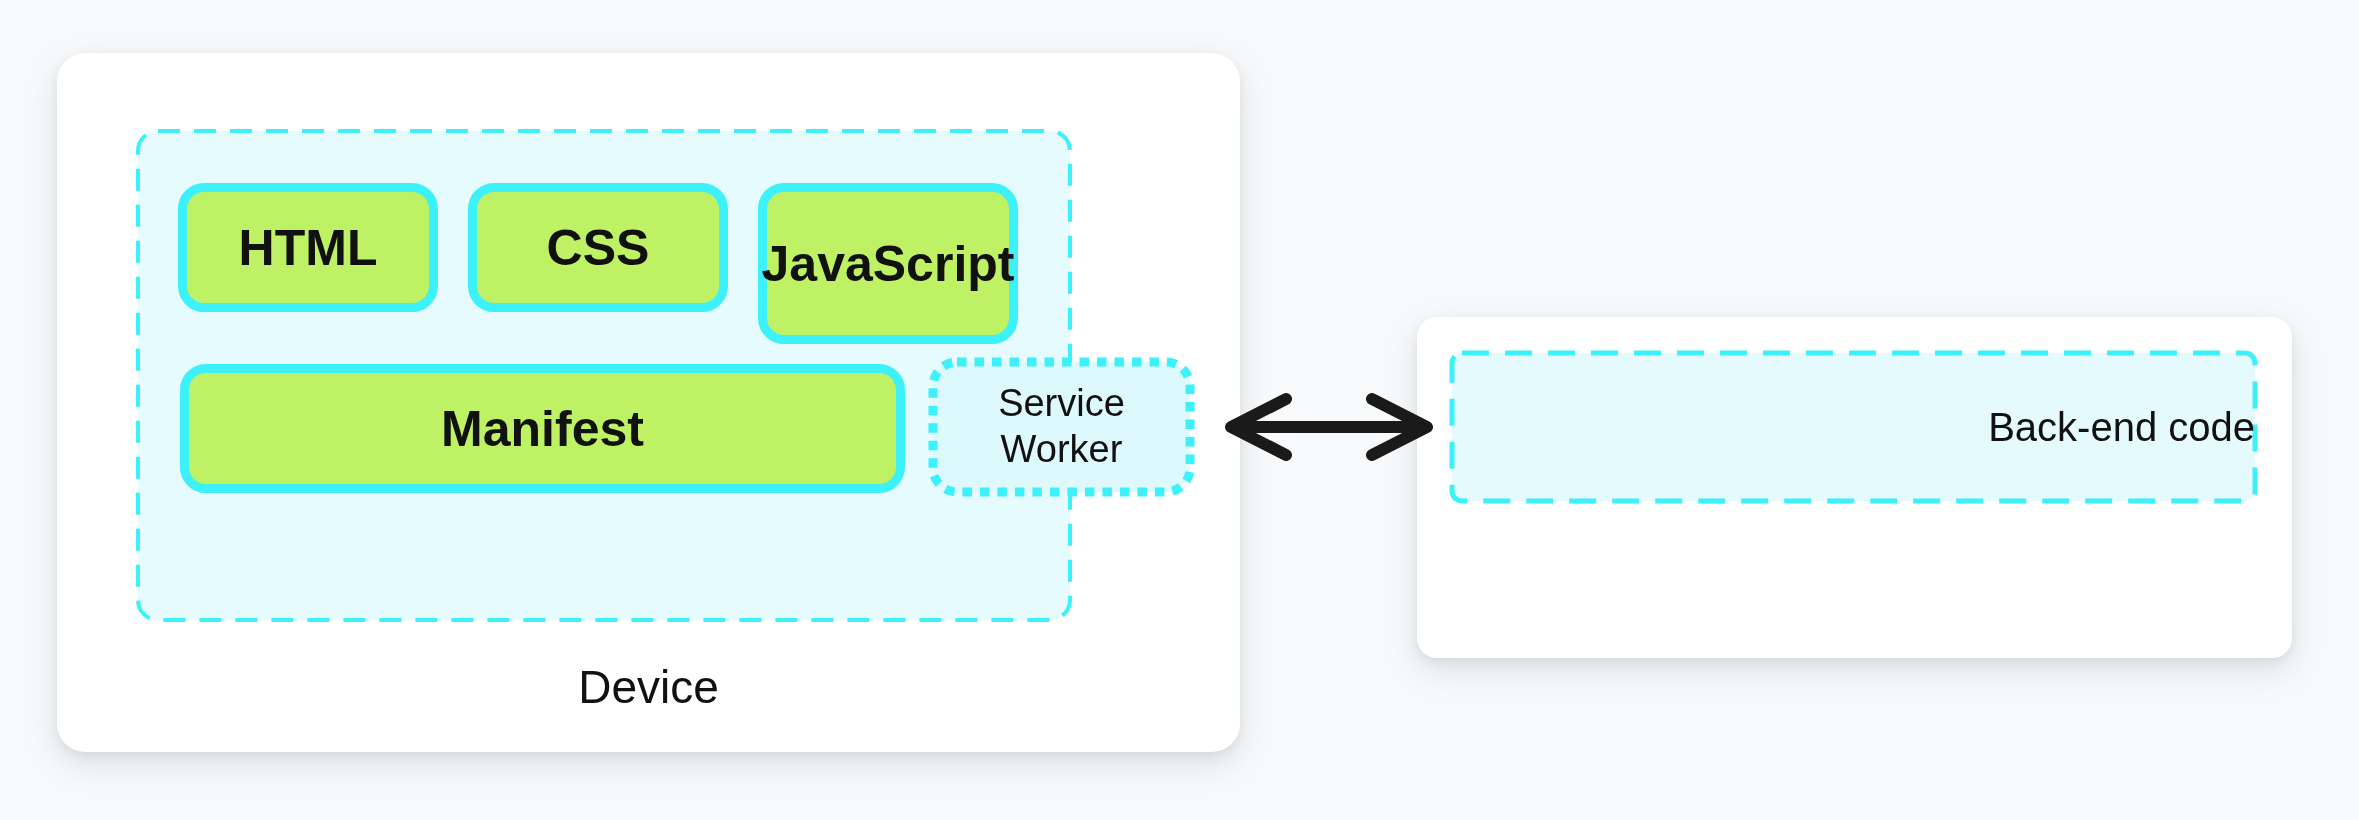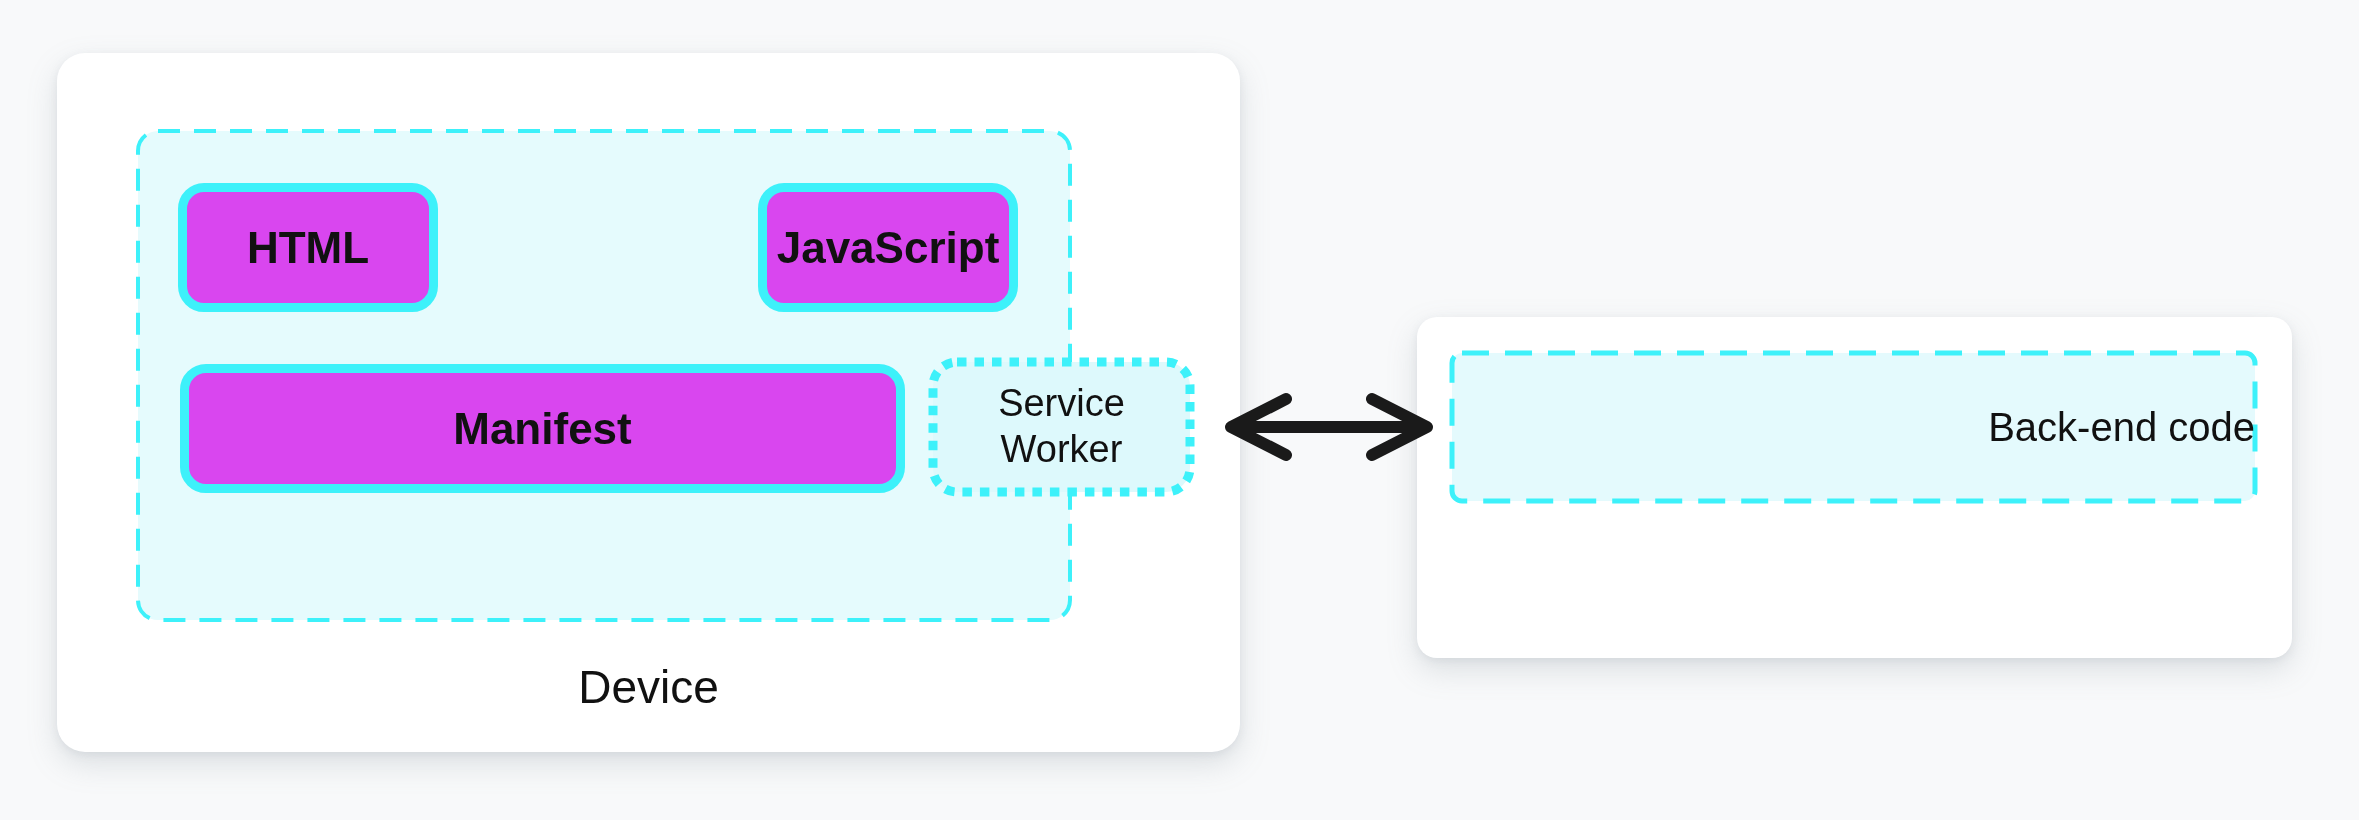--- a/index.html
+++ b/index.html
@@ -34,32 +34,32 @@
   svg.overlay {
     position: absolute;
     left: 0; top: 0;
     z-index: 2;
   }
   .box {
     position: absolute;
     z-index: 3;
     border: 9px solid #3df1fa;
     border-radius: 26px;
-    background: #d946ef;
+    background: #bef264;
     display: flex;
     align-items: center;
     justify-content: center;
     font-weight: bold;
-    font-size: 44px;
+    font-size: 50px;
     color: #111111;
     box-sizing: border-box;
   }
   .box-html       { left: 178px; top: 183px; width: 260px; height: 129px; }
   .box-css        { left: 468px; top: 183px; width: 260px; height: 129px; }
-  .box-javascript { left: 758px; top: 183px; width: 260px; height: 129px; }
+  .box-javascript { left: 758px; top: 183px; width: 260px; height: 161px; }
   .box-manifest   { left: 180px; top: 364px; width: 725px; height: 129px; }
   .label {
     position: absolute;
     z-index: 4;
     color: #111111;
     text-align: center;
   }
   .frontend-label {
     left: 138px; top: 528px;
     width: 932px; height: 46px;
@@ -112,20 +112,23 @@
   <svg class="overlay" width="2359" height="820" viewBox="0 0 2359 820">
     <rect x="138" y="131" width="932" height="489" rx="20" fill="#e5fbfd" stroke="#3df1fa" stroke-width="4" stroke-dasharray="22 14"></rect>
     <rect x="1452" y="353" width="803" height="148" rx="10" fill="#e4fafd" stroke="#3df1fa" stroke-width="5" stroke-dasharray="27 16"></rect>
     <rect x="933" y="362" width="257" height="130" rx="24" fill="#ddf9fc" stroke="#3df1fa" stroke-width="9" stroke-dasharray="9.5 8"></rect>
     <path d="M 1240 427 L 1418 427 M 1286 399 L 1231 427 L 1286 455 M 1372 399 L 1427 427 L 1372 455" fill="none" stroke="#1a1a1a" stroke-width="12" stroke-linecap="round" stroke-linejoin="round"></path>
   </svg>
 
   <div class="box box-html">
     <span>HTML</span>
   </div>
+  <div class="box box-css">
+    <span>CSS</span>
+  </div>
   <div class="box box-javascript">
     <span>JavaScript</span>
   </div>
   <div class="box box-manifest">
     <span>Manifest</span>
   </div>
 
   <div class="label sw-label">Service Worker</div>
   <div class="label device-label">Device</div>
   <div class="label backend-label">Back-end code</div>

